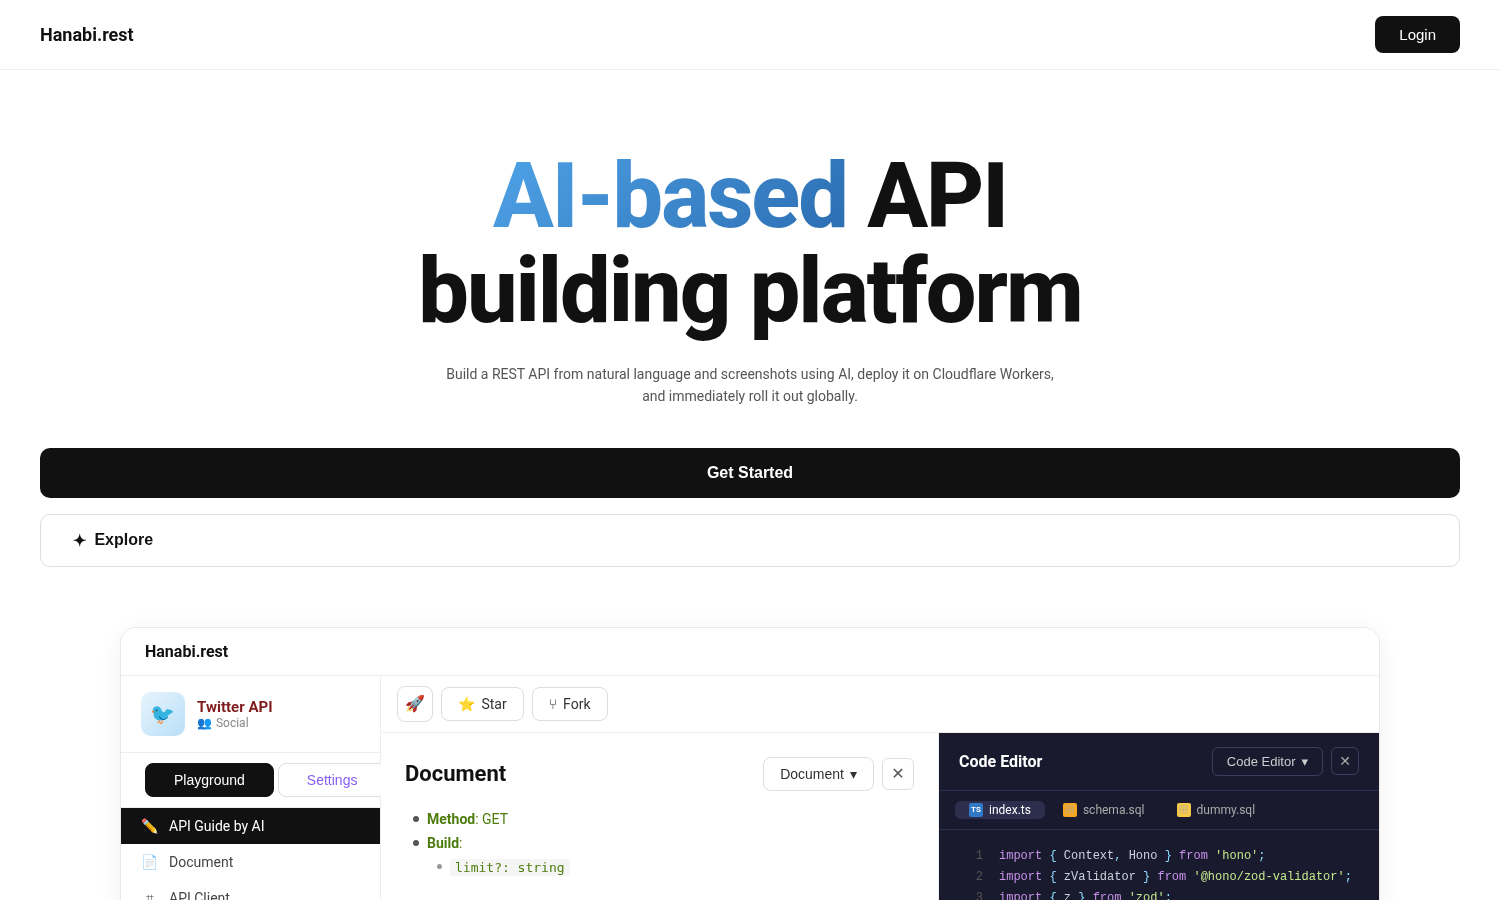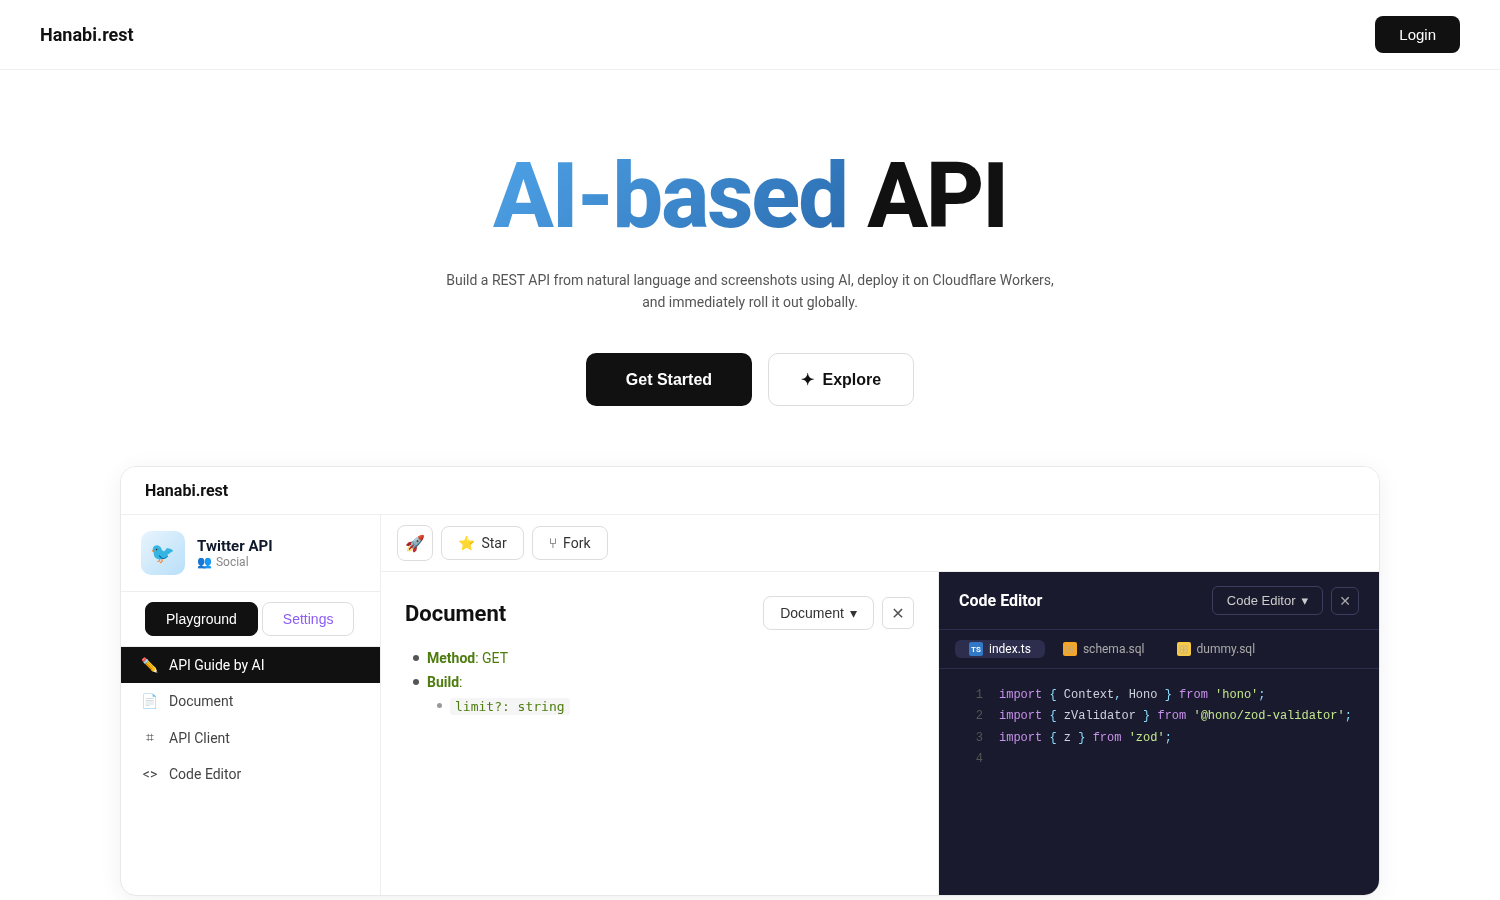--- a/index.html
+++ b/index.html
@@ -59,20 +59,21 @@
       font-size: 14px;
       color: #555;
       max-width: 620px;
       margin: 8px auto 40px;
       line-height: 1.6;
     }
     .hero-buttons {
       display: flex;
       justify-content: center;
       gap: 16px;
+      flex-direction: column;
     }
     .btn-primary {
       background: #111;
       color: #fff;
       padding: 16px 40px;
       border-radius: 10px;
       font-size: 16px;
       font-weight: 600;
       border: none;
       cursor: pointer;
@@ -166,42 +167,42 @@
       border-radius: 10px;
       background: linear-gradient(135deg, #e8f4fd, #b8dff8);
       display: flex;
       align-items: center;
       justify-content: center;
       font-size: 20px;
     }
     .project-name {
       font-weight: 700;
       font-size: 15px;
-      color: #0f172a;
+      color: #7f1d1d;
     }
     .project-category {
       font-size: 12px;
       color: #888;
       display: flex;
       align-items: center;
       gap: 4px;
     }
 
     
     .demo-tabs {
       display: flex;
       align-items: center;
       gap: 8px;
       padding: 10px 24px;
       border-bottom: 1px solid #eee;
       background: #fff;
       flex-shrink: 0;
     }
     .tab-btn {
-      padding: 8px 20px;
+      padding: 8px 28px;
       border-radius: 8px;
       font-size: 14px;
       font-weight: 500;
       cursor: pointer;
       border: 1.5px solid transparent;
     }
     .tab-btn.active {
       background: #111;
       color: #fff;
       border-color: #111;
@@ -468,20 +469,21 @@
 <body>
 
 <nav class="navbar">
   <span class="nav-logo">Hanabi.rest</span>
   <button class="nav-login-btn">Login</button>
 </nav>
 
 <section class="hero">
   <h1 class="hero-title">
     <span class="ai-based">AI-based</span><span> API</span><br>
+    <span>building platform</span>
   </h1>
   <p class="hero-subtitle">Build a REST API from natural language and screenshots using AI, deploy it on Cloudflare Workers, and immediately roll it out globally.</p>
   <div class="hero-buttons">
     <button class="btn-primary">Get Started</button>
     <button class="btn-secondary">
       <span>✦</span>
       <span>Explore</span>
     </button>
   </div>
 </section>

